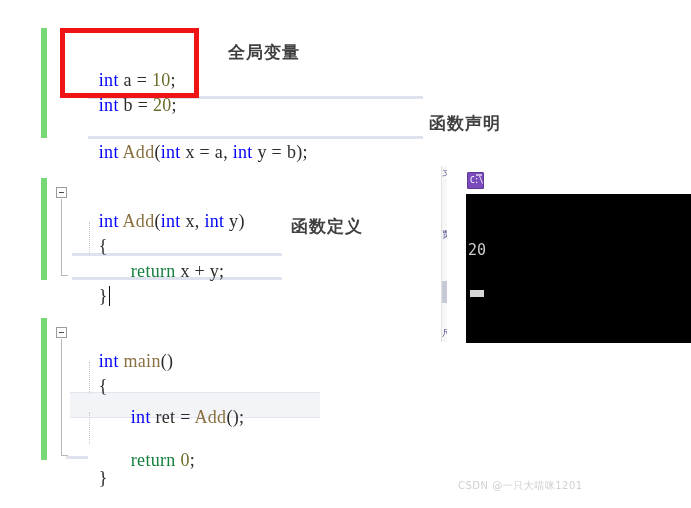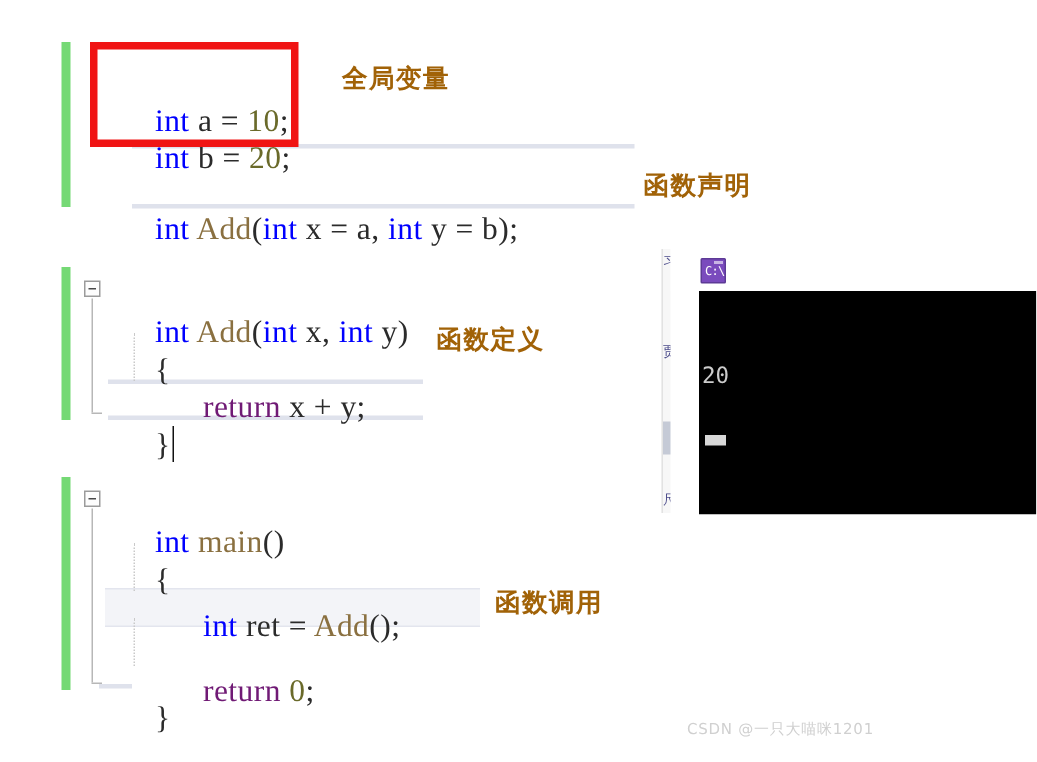--- a/index.html
+++ b/index.html
@@ -14,27 +14,27 @@
 
   
   .editor{
     position:absolute;left:0;top:0;width:691px;height:470px;
     font-family:"Liberation Serif",serif;
   }
   .code-line{
     position:absolute;
     white-space:pre;
     font-family:"Liberation Serif",serif;
-    font-size:21px;
+    font-size:18px;
     line-height:25px;
     color:#2b2b2b;
     letter-spacing:0.3px;
   }
   .kw{color:#0000ff;}
-  .kw2{color:#701a75;}
+  .kw2{color:#15803d;}
   .fn{color:#8a7040;}
   .num{color:#6a6a2a;}
   .var{color:#2b2b2b;}
   .op{color:#9aa3b5;}
   .pl{color:#2b2b2b;}
 
   
   .changebar{position:absolute;width:6px;background:#75d975;}
 
   
@@ -65,21 +65,21 @@
 
   
   .redbox{
     position:absolute;border:5px solid #f01414;box-sizing:border-box;
     background:transparent;
   }
 
   
   .anno{
     position:absolute;
-    color:#a16207;
+    color:#404040;
     font-family:"DejaVu Sans",sans-serif;
     font-size:17px;
     font-weight:600;
     white-space:nowrap;
     letter-spacing:1px;
   }
 
   
   .console-win{
     position:absolute;
@@ -227,21 +227,20 @@
     <div class="code-line" style="left:70px;top:441px;">
       <span class="pl">}</span>
     </div>
   </div>
 
   <div class="redbox" style="left:60px;top:28px;width:139px;height:70px;"></div>
 
   <div class="anno" style="left:228px;top:41px;">全局变量</div>
   <div class="anno" style="left:429px;top:112px;">函数声明</div>
   <div class="anno" style="left:291px;top:215px;">函数定义</div>
-  <div class="anno" style="left:330px;top:390px;">函数调用</div>
 
   <div class="vs-scroll" style="left:441px;top:166px;width:14px;height:176px;"></div>
   <div class="vs-scroll-ch" style="left:442px;top:168px;">习</div>
   <div class="vs-scroll-ch" style="left:442px;top:228px;">贾</div>
   <div class="vs-scroll-thumb" style="left:442px;top:281px;width:12px;height:22px;"></div>
   <div class="vs-scroll-ch" style="left:442px;top:327px;">尺</div>
 
   <div class="console-win" style="left:447px;top:166px;width:244px;height:177px;">
 
     <div class="console-title">

